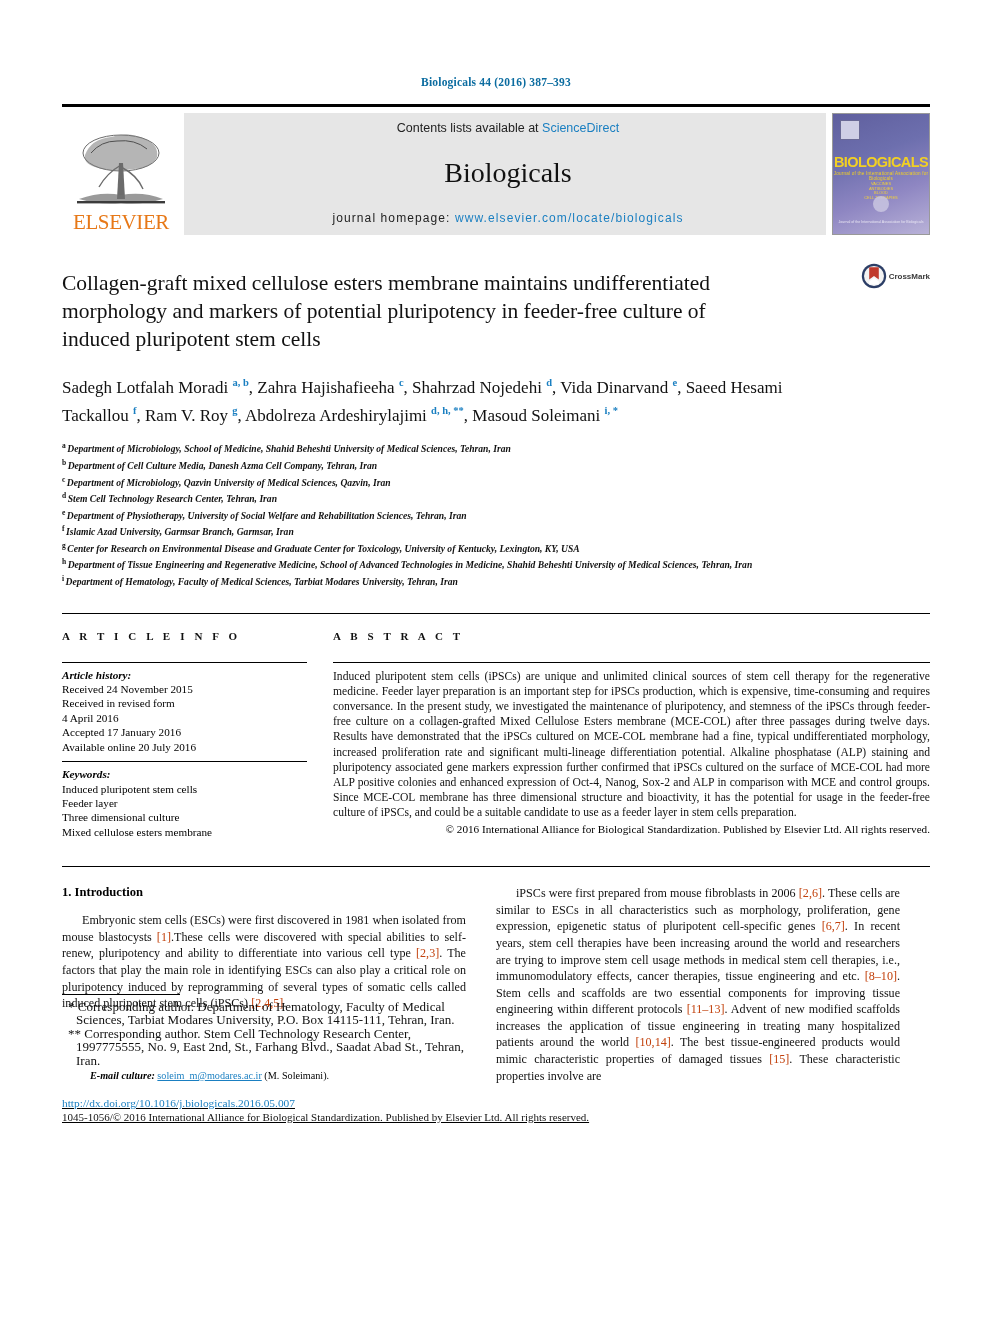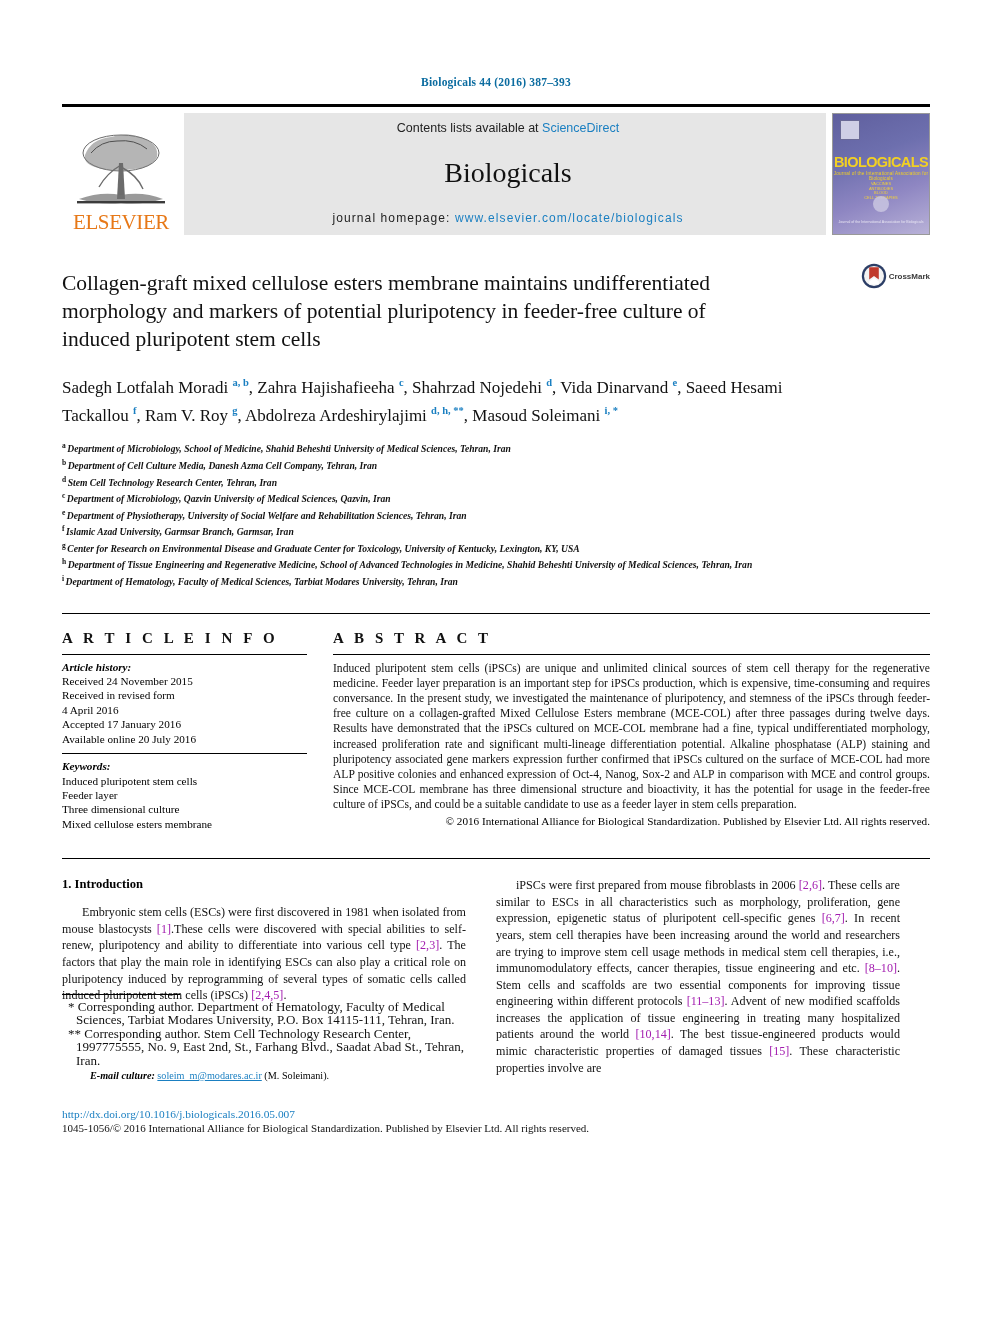--- a/index.html
+++ b/index.html
@@ -202,25 +202,25 @@
     margin-top: 24px;
     border-top: 1px solid #000;
     padding-top: 16px;
     display: flex;
     gap: 26px;
   }
   .col-info { width: 245px; flex: 0 0 245px; }
   .col-abstract { flex: 1 1 auto; }
   .sec-head {
     font-family: "Liberation Serif", serif;
-    font-size: 15px;
+    font-size: 11px;
     font-weight: bold;
     letter-spacing: 3.6px;
     color: #111;
-    margin-bottom: 7px;
+    margin-bottom: 20px;
   }
   .rule { border-top: 1px solid #000; }
   .info-block {
     font-size: 11.2px;
     line-height: 14.4px;
     padding-top: 5px;
     padding-bottom: 7px;
   }
   .info-block .lbl { font-style: italic; font-weight: bold; }
   .abstract-body {
@@ -255,21 +255,21 @@
   }
   .para {
     font-size: 12.1px;
     line-height: 16.6px;
     text-align: justify;
     text-indent: 20px;
     margin: 0;
     color: #111;
     hyphens: auto;
   }
-  .ref { color: #a21caf; }
+  .ref { color: #c2410c; }
 
   
   .footnotes {
     position: absolute;
     left: 62px;
     bottom: 72px;
     width: 404px;
   }
   .fn-rule {
     border-top: 1px solid #000;
@@ -288,22 +288,23 @@
     line-height: 14px;
     padding-left: 28px;
     margin-top: 2px;
   }
   .fn-email i { font-weight: bold; }
   .fn-email a { color: #1a7fc1; text-decoration: underline; }
 
   .doc-footer {
     position: absolute;
     left: 62px;
-    bottom: 19px;
+    bottom: 30px;
     width: 868px;
+    text-decoration: underline;
   }
   .doi {
     color: #1a7fc1;
     font-size: 11.4px;
     line-height: 14px;
   }
   .copyright {
     font-size: 11px;
     line-height: 15px;
     color: #111;
@@ -370,22 +371,22 @@
         <path d="M8.2 18.4 l4.8 -3.5 4.8 3.5 v3.2 h-9.6 Z" fill="#ffffff"></path>
       </svg>
       <span class="crossmark-label">CrossMark</span>
     </div>
 
     <div class="authors">Sadegh Lotfalah Moradi <sup>a, b</sup>, Zahra Hajishafieeha <sup>c</sup>, Shahrzad Nojedehi <sup>d</sup>, Vida Dinarvand <sup>e</sup>, Saeed Hesami Tackallou <sup>f</sup>, Ram V. Roy <sup>g</sup>, Abdolreza Ardeshirylajimi <sup>d, h, **</sup>, Masoud Soleimani <sup>i, *</sup></div>
 
     <div class="affiliations">
       <div><sup>a</sup><span>Department of Microbiology, School of Medicine, Shahid Beheshti University of Medical Sciences, Tehran, Iran</span></div>
       <div><sup>b</sup><span>Department of Cell Culture Media, Danesh Azma Cell Company, Tehran, Iran</span></div>
+      <div><sup>c</sup><span>Department of Microbiology, Qazvin University of Medical Sciences, Qazvin, Iran</span></div>
       <div><sup>d</sup><span>Stem Cell Technology Research Center, Tehran, Iran</span></div>
-      <div><sup>c</sup><span>Department of Microbiology, Qazvin University of Medical Sciences, Qazvin, Iran</span></div>
       <div><sup>e</sup><span>Department of Physiotherapy, University of Social Welfare and Rehabilitation Sciences, Tehran, Iran</span></div>
       <div><sup>f</sup><span>Islamic Azad University, Garmsar Branch, Garmsar, Iran</span></div>
       <div><sup>g</sup><span>Center for Research on Environmental Disease and Graduate Center for Toxicology, University of Kentucky, Lexington, KY, USA</span></div>
       <div><sup>h</sup><span>Department of Tissue Engineering and Regenerative Medicine, School of Advanced Technologies in Medicine, Shahid Beheshti University of Medical Sciences, Tehran, Iran</span></div>
       <div><sup>i</sup><span>Department of Hematology, Faculty of Medical Sciences, Tarbiat Modares University, Tehran, Iran</span></div>
     </div>
   </div>
 
   <div class="info-abstract">
 

